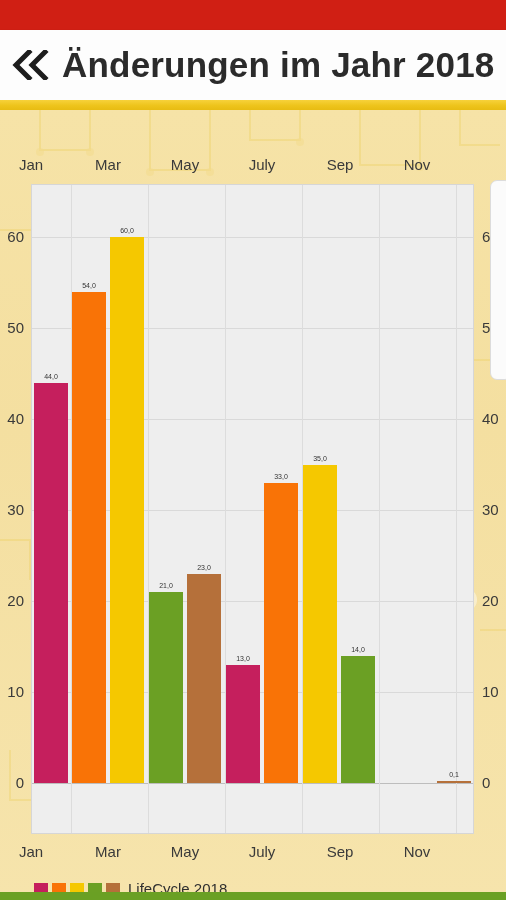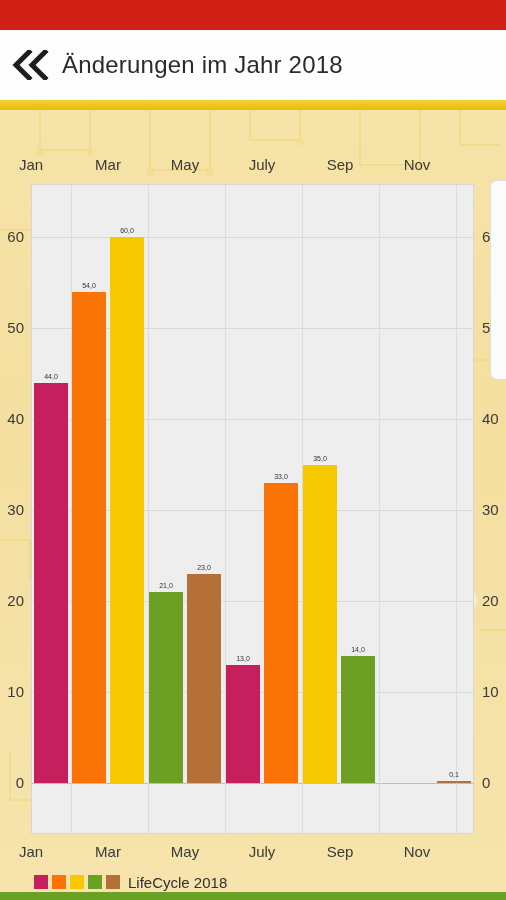--- a/index.html
+++ b/index.html
@@ -24,21 +24,21 @@
     display:flex; align-items:center;
     box-shadow:0 1px 2px rgba(0,0,0,.18);
   }
   .back-btn{
     width:62px; height:70px;
     display:flex; align-items:center; justify-content:center;
     cursor:pointer;
   }
   .back-btn svg{ display:block; }
   .title-text{
-    font-size:24px; color:#2b2b2b; font-weight:400;
+    font-size:35px; color:#2b2b2b; font-weight:700;
     letter-spacing:.2px; white-space:nowrap;
   }
 
   
   .gold-band{
     position:absolute; left:0; top:100px; width:506px; height:10px;
     background:linear-gradient(180deg,#f7d23a 0%,#eec41c 55%,#e8bc12 100%);
   }
 
   
@@ -95,21 +95,21 @@
   .side-panel{
     position:absolute; right:-6px; top:70px;
     width:22px; height:200px;
     background:#fbfbfb; border:1px solid #dcdcdc;
     border-radius:7px;
   }
 
   
   .legend{
     position:absolute; left:0; top:757px; width:506px; height:30px;
-    display:flex; align-items:center; padding-left:34px; gap:0;
+    display:flex; align-items:flex-end; padding-left:34px; gap:0;
   }
   .legend-swatches{ display:flex; gap:4px; margin-right:8px; }
   .legend-swatch{ width:14px; height:14px; }
   .legend-text{ font-size:15px; color:#2f2f2f; white-space:nowrap; }
 
   
   .bottom-bar{
     position:absolute; left:0; bottom:0; width:506px; height:8px;
     background:#6aa024;
   }

